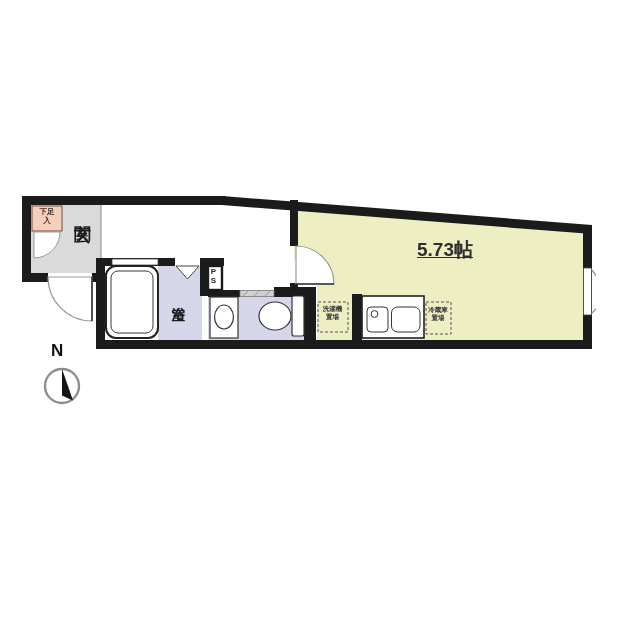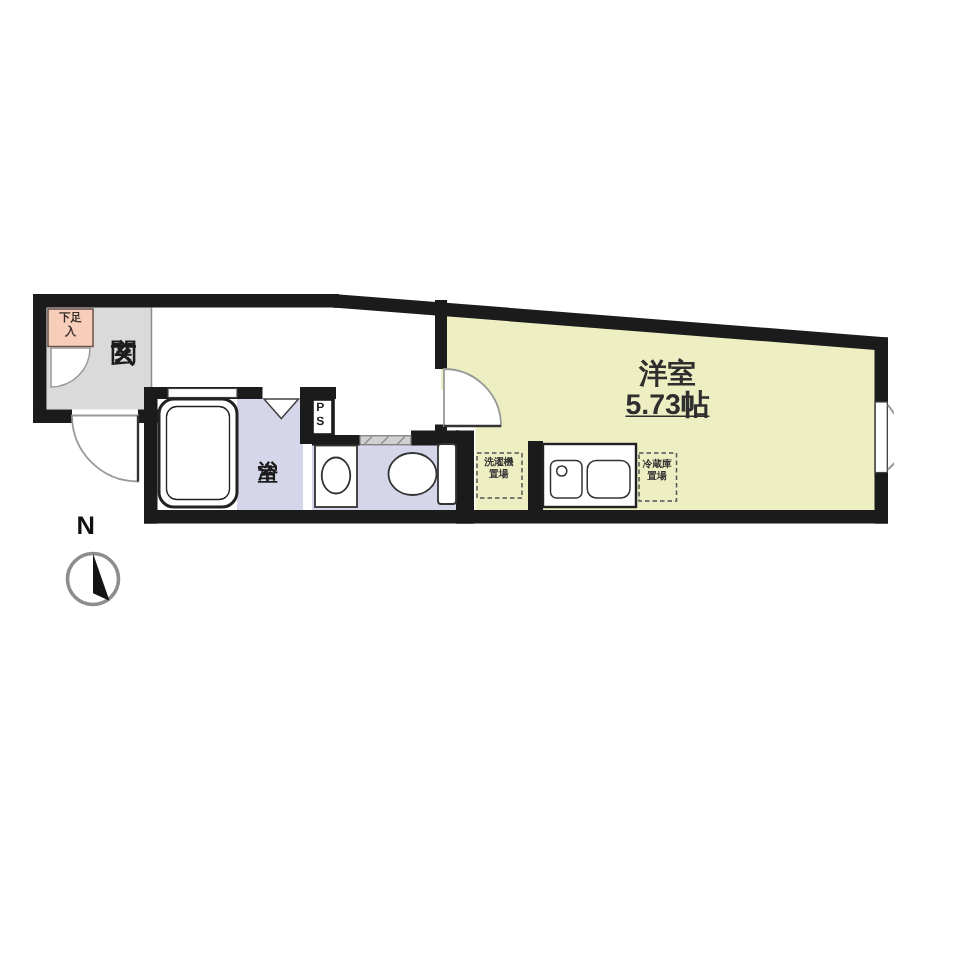--- a/index.html
+++ b/index.html
@@ -100,21 +100,20 @@
       <polygon points="62,369 73,400.5 62,395.5" fill="#141414"></polygon>
     </g>
   </svg>
 
   <div class="lbl vtext lbl-genkan">玄関</div>
   <div class="lbl ml lbl-shoe">下足
 入</div>
   <div class="lbl vtext lbl-bath">浴室</div>
   <div class="lbl vtext lbl-ps">PS</div>
   <div class="lbl lbl-room">
-    <div class="l1">洋室</div>
     <div class="l2">5.73帖</div>
   </div>
   <div class="lbl ml lbl-washer">洗濯機
 置場</div>
   <div class="lbl ml lbl-fridge">冷蔵庫
 置場</div>
   <div class="lbl lbl-north">N</div>
 </div>
 
 </body></html>

